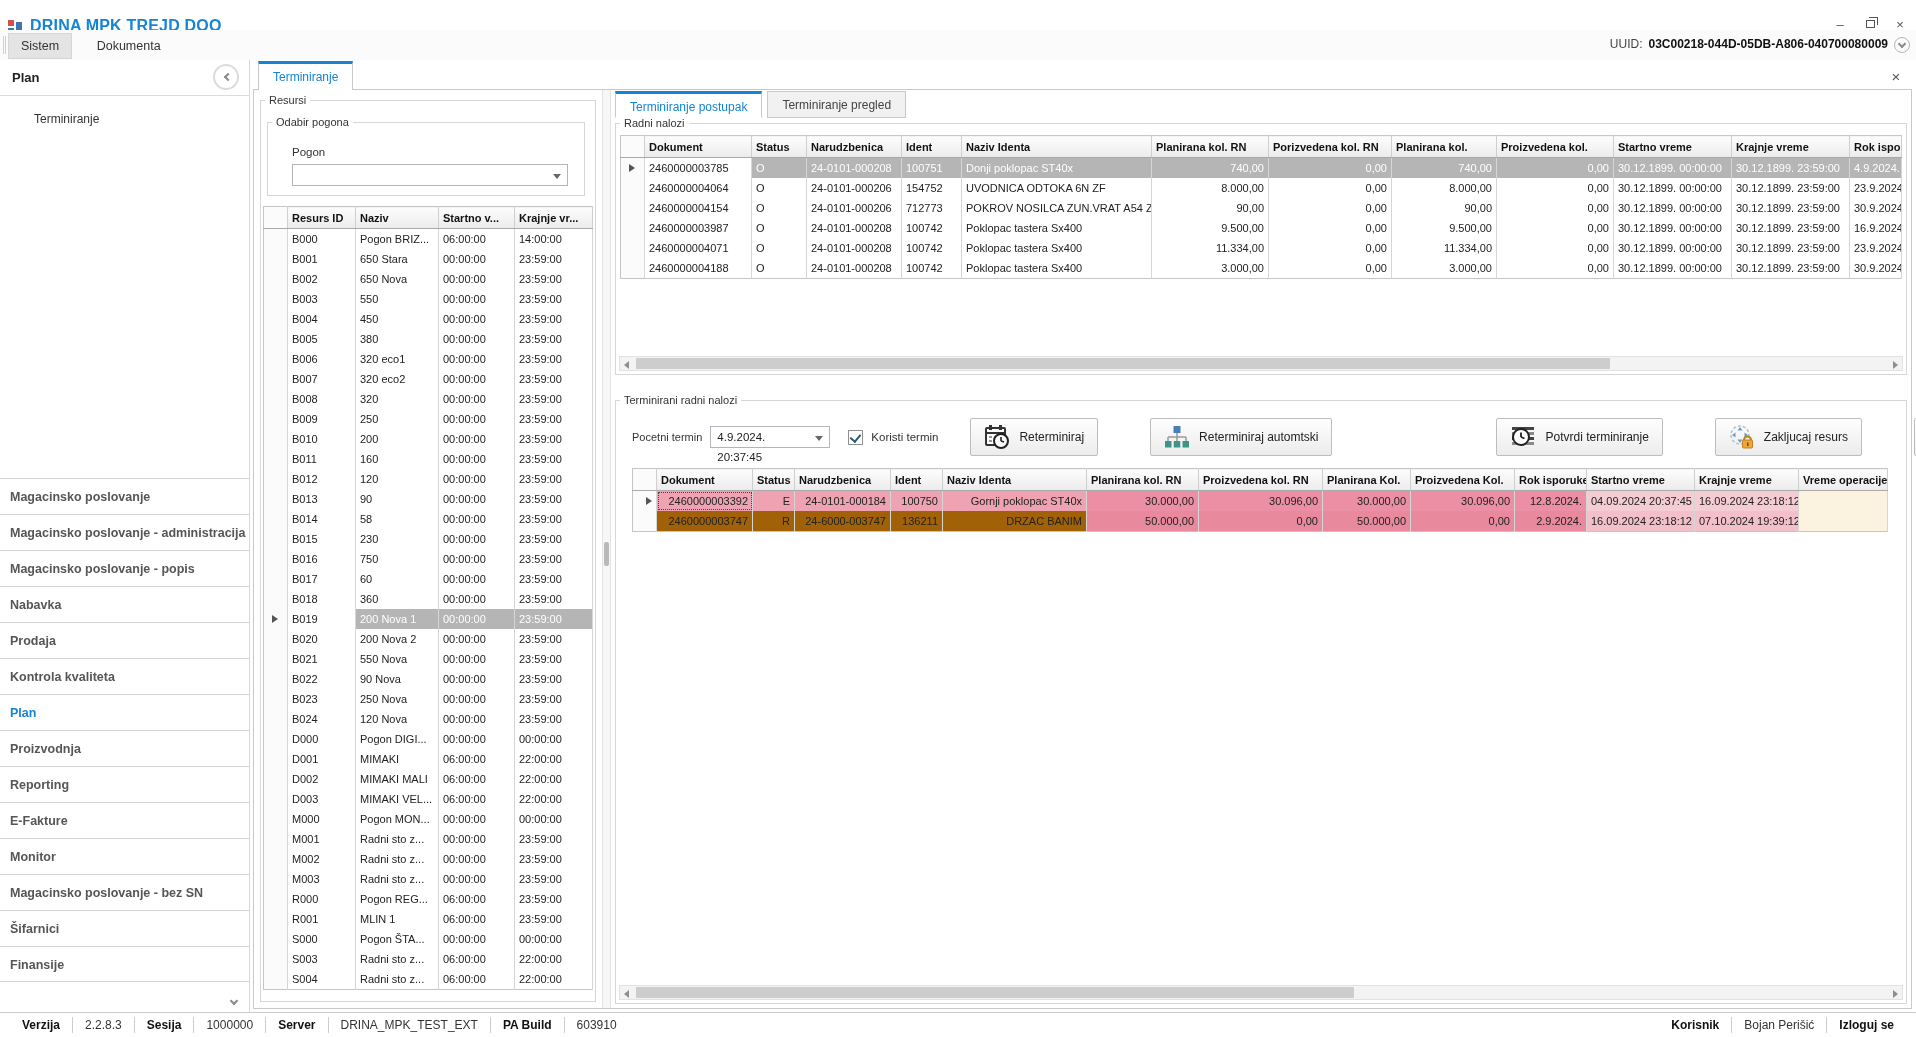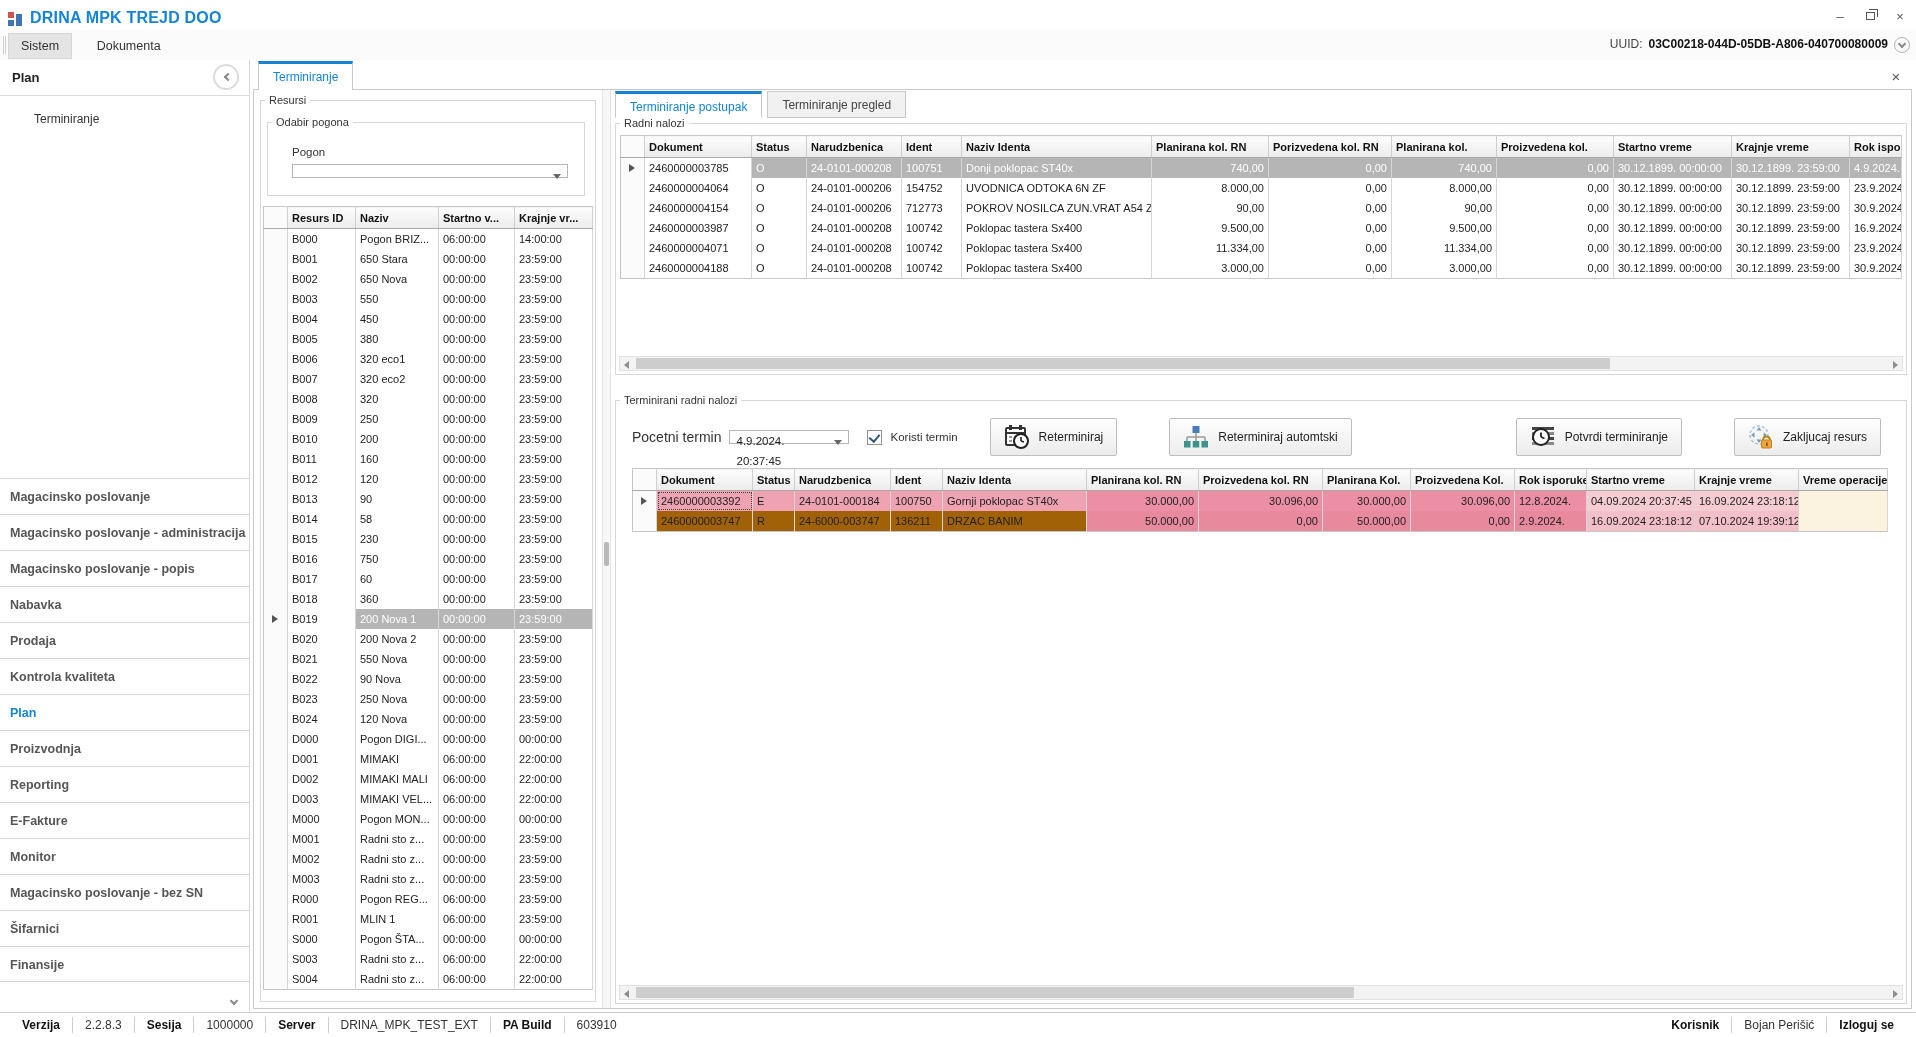--- a/index.html
+++ b/index.html
@@ -1,21 +1,21 @@
 <!DOCTYPE html>
 <html><head>
 <meta charset="utf-8">
 <style>
   * { margin:0; padding:0; box-sizing:border-box; }
   html,body { width:1916px; height:1037px; overflow:hidden; background:#fff;
     font-family:"Liberation Sans", sans-serif; color:#222; }
   .app { position:absolute; inset:0; background:#fff; }
 
   
-  .titlebar { position:absolute; left:0; top:4px; right:0; height:30px; background:#fff;text-align:right; }
+  .titlebar { position:absolute; left:0; top:12px; right:0; height:30px; background:#fff;text-align:right; }
   .logo { position:absolute; left:8px; top:7px; width:16px; height:16px; }
   .title { position:absolute; left:30px; top:5px; font-size:16px; font-weight:bold; color:#1584d7; letter-spacing:.2px; }
   .wincontrols { position:absolute; right:8px; top:4px; display:flex; gap:14px; color:#555; font-size:13px; }
   .wc { width:16px; height:16px; display:flex; align-items:center; justify-content:center; cursor:default; }
   .restore-glyph { width:9px; height:8px; border:1px solid #555; box-shadow:2px -2px 0 -0px #fff, 3px -3px 0 0px #555; }
 
   
   .menubar { position:absolute; left:0; top:30px; right:0; height:30px; background:#fbfbfb; }
   .grip { position:absolute; left:3px; top:6px; width:3px; height:18px; border-left:1px solid #cfcfcf; border-right:1px solid #cfcfcf; }
   .menu-item { position:relative; display:inline-block; margin-left:8px; padding:5px 12px; font-size:12.5px; color:#333; top:3px; }
@@ -46,21 +46,21 @@
   .page-close { position:absolute; right:12px; top:8px; font-size:15px; color:#555; z-index:4; width:16px; text-align:center; }
   .page { position:absolute; left:3px; top:29px; right:4px; bottom:3px; border:1px solid #c9c9c9; background:#fff; }
 
   
   fieldset.group { position:absolute; border:1px solid #d7d7d7; background:#fff; }
   fieldset.group > legend { font-size:11px; color:#333; padding:0 4px; margin-left:4px; }
 
   .resources-group { left:6px; top:4px; width:336px; bottom:6px; }
   .odabir-group { left:6px; top:10px; right:10px; height:80px; }
   .pogon-label { position:absolute; left:24px; top:18px; font-size:11.5px; color:#333; }
-  .combo { position:relative; background:#fff; border:1px solid #b2b6bc; height:14px; font-size:11.5px; line-height:20px; padding:0 20px 0 6px; color:#222; }
+  .combo { position:relative; background:#fff; border:1px solid #b2b6bc; height:22px; font-size:11.5px; line-height:20px; padding:0 20px 0 6px; color:#222; }
   .pogon-combo { position:absolute; left:24px; right:16px; top:36px; }
   .combo-arrow { position:absolute; right:6px; top:9px; width:0; height:0; border-left:4px solid transparent; border-right:4px solid transparent; border-top:5px solid #666; }
 
   
   .grid table { border-collapse:collapse; table-layout:fixed; width:100%; background:#fff; border:1px solid #c5c5c5; }
   .grid th { background:linear-gradient(#fdfdfd,#ebebeb); border-right:1px solid #cfcfcf; border-bottom:1px solid #a9a9a9; font-size:11px; font-weight:bold; text-align:left; padding:0 4px; height:22px; color:#111; white-space:nowrap; overflow:hidden; }
   .grid td { border-right:1px solid #d6d6d6; font-size:11px; padding:0 4px; height:20px; line-height:20px; white-space:nowrap; overflow:hidden; color:#222; }
   .grid td.r { text-align:right; }
   .grid .selcol { width:24px; background:#fbfbfb; }
   .tri-right { display:inline-block; width:0; height:0; border-left:6px solid #555; border-top:4px solid transparent; border-bottom:4px solid transparent; margin-left:4px; }
@@ -77,34 +77,34 @@
   .rtabs { position:absolute; left:2px; top:1px; height:27px; display:flex; z-index:2; }
   .rtab { height:27px; padding:6px 14px 0 14px; font-size:12px; background:#f1f1f1; border:1px solid #c9c9c9; color:#444; margin-right:5px; }
   .rtab.active { background:#fff; border-top:3px solid #1584d7; border-bottom:1px solid #fff; color:#1584d7; }
 
   .radni-group { left:2px; top:27px; right:4px; height:258px; }
   .grid-top { position:absolute; left:4px; top:6px; right:4px; }
   .sched-group { left:2px; top:304px; right:4px; bottom:4px; }
   .grid-bottom { position:absolute; left:16px; top:62px; right:18px; }
 
   
-  .grid-bottom tbody td { color:#222; }
+  .grid-bottom tbody td { color:#222;text-align:right; }
   .grid-bottom tbody tr:nth-child(1) td:nth-child(n+2) { background:#efa3b2; }
   .grid-bottom tbody tr:nth-child(1) td:nth-child(n+7):nth-child(-n+11) { background:#ec8fa4; }
   .grid-bottom tbody tr:nth-child(1) td:nth-child(n+12):nth-child(-n+13) { background:#f6ccd3; }
   .grid-bottom tbody tr:nth-child(2) td:nth-child(n+2) { background:#a16207; }
   .grid-bottom tbody tr:nth-child(2) td:nth-child(n+7):nth-child(-n+11) { background:#e9899e; }
   .grid-bottom tbody tr:nth-child(2) td:nth-child(n+12):nth-child(-n+13) { background:#f3bfc9; }
   .grid-bottom tbody tr td:nth-child(14) { background:#fbf2df !important; }
   .grid-bottom tbody tr td:nth-child(1) { background:#fbfbfb !important; }
   .grid-bottom tbody tr.focus td:nth-child(2) { outline:1px dotted #444; outline-offset:-2px; }
 
   
   .toolbar { position:absolute; left:8px; right:8px; top:10px; height:42px; display:flex; align-items:center; gap:8px; }
-  .tb-label { font-size:14px; color:#333; margin-left:8px; white-space:nowrap; }
+  .tb-label { font-size:11px; color:#333; margin-left:8px; white-space:nowrap; }
   .termin-combo { width:120px; flex:none; }
   .checkbox { width:15px; height:15px; border:1px solid #919191; background:#fff; position:relative; margin-left:10px; flex:none; }
   .checkbox.checked::after { content:""; position:absolute; left:3px; top:1px; width:5px; height:8px; border-right:2px solid #2c5876; border-bottom:2px solid #2c5876; transform:rotate(40deg); }
   .cb-label { font-size:11.5px; color:#333; white-space:nowrap; }
   .tbtn { display:flex; align-items:center; gap:9px; height:38px; padding:0 13px; background:linear-gradient(#fefefe,#ececec); border:1px solid #bdbdbd; border-radius:2px; font-family:"Liberation Sans",sans-serif; font-size:12px; color:#222; white-space:nowrap;margin-left:44px; }
   .tbtn.first { margin-left:24px; }
   .tbtn.gap { margin-left:156px; }
   .tbtn svg { flex:none; }
 
   

